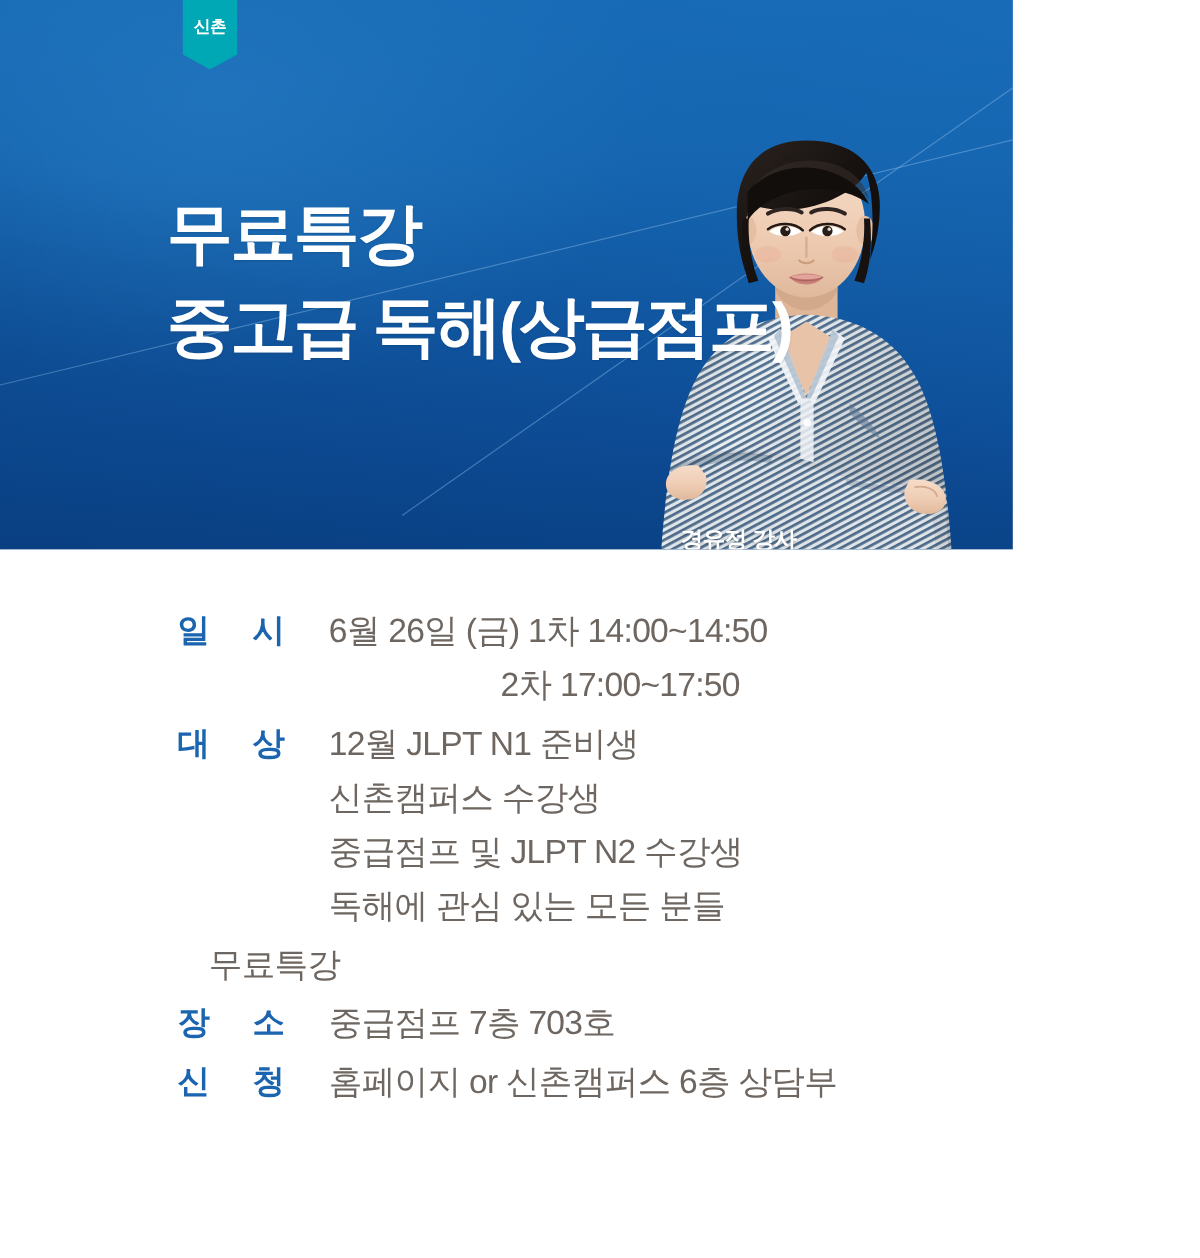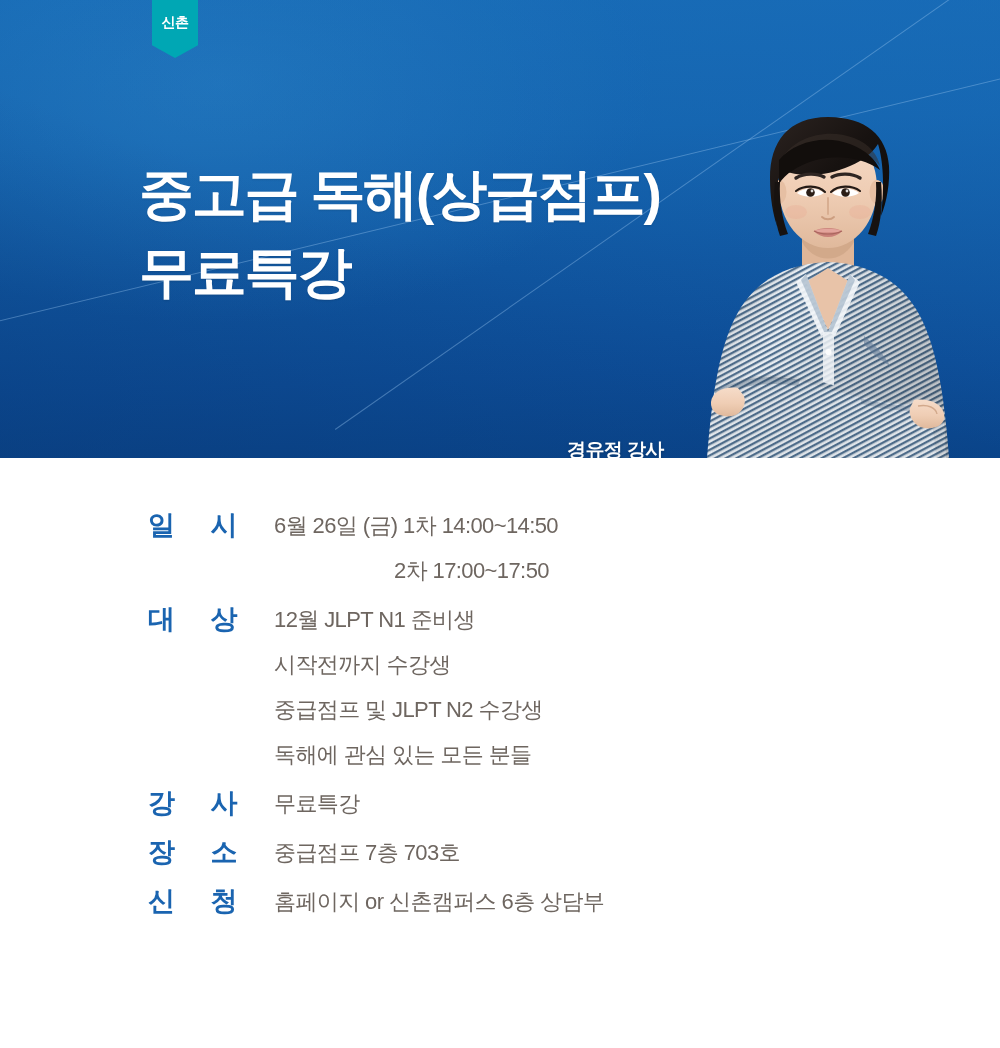--- a/index.html
+++ b/index.html
@@ -19,21 +19,21 @@
     width: 1000px;
     height: 1048px;
     background: #ffffff;
   }
 
   
   .hero {
     position: absolute;
     left: 0;
     top: 0;
-    width: 1000px;
+    width: 844px;
     height: 458px;
     overflow: hidden;
     background: linear-gradient(178deg, #1669B4 0%, #1463AE 30%, #10559F 58%, #0D4C96 80%, #0A4489 100%);
   }
   .hero-wash {
     position: absolute;
     inset: 0;
     background: radial-gradient(ellipse 70% 85% at 22% 18%, rgba(42,128,196,0.55) 0%, rgba(42,128,196,0.0) 62%);
     pointer-events: none;
   }
@@ -162,49 +162,50 @@
     font-weight: 700;
     line-height: 45px;
     letter-spacing: 14px;
     white-space: nowrap;
   }
   .row-values {
     padding-left: 26px;
   }
   .val {
     color: #6E6660;
-    font-size: 22px;
+    font-size: 28px;
     font-weight: 400;
     line-height: 45px;
     letter-spacing: -0.6px;
     white-space: nowrap;
   }
   .val.indent {
     padding-left: 120px;
+    text-align: center;
   }
 </style>
 </head>
 <body>
 
 <div class="poster">
 
   <div class="hero">
     <div class="hero-wash"></div>
     <div class="hero-wash2"></div>
 
     <div class="diag diag-a"></div>
     <div class="diag diag-b"></div>
 
     <div class="ribbon">
       <span class="ribbon-label">신촌</span>
     </div>
 
     <div class="title-block">
+      <div class="title-line">무료특강</div>
       <div class="title-line">중고급 독해(상급점프)</div>
-      <div class="title-line">무료특강</div>
     </div>
 
     <div class="instructor-caption">경유정 강사</div>
 
     <div class="photo">
       <svg viewBox="0 0 300 372" xmlns="http://www.w3.org/2000/svg">
         <defs>
           <pattern id="stripes" width="5" height="5" patternUnits="userSpaceOnUse" patternTransform="rotate(62)">
             <rect width="5" height="5" fill="#E9EEF3"></rect>
             <rect width="2.3" height="5" fill="#51708F"></rect>
@@ -333,28 +334,27 @@
         <div class="row-values">
           <div class="val">6월 26일 (금)  1차  14:00~14:50</div>
           <div class="val indent">2차  17:00~17:50</div>
         </div>
       </div>
 
       <div class="row">
         <div class="row-label">대 상</div>
         <div class="row-values">
           <div class="val">12월 JLPT N1 준비생</div>
-          <div class="val">시작전까지 수강생</div>
+          <div class="val">신촌캠퍼스 수강생</div>
           <div class="val">중급점프 및 JLPT N2 수강생</div>
           <div class="val">독해에 관심 있는 모든 분들</div>
         </div>
       </div>
 
       <div class="row">
-        <div class="row-label">강 사</div>
         <div class="row-values">
           <div class="val">무료특강</div>
         </div>
       </div>
 
       <div class="row">
         <div class="row-label">장 소</div>
         <div class="row-values">
           <div class="val">중급점프 7층 703호</div>
         </div>

